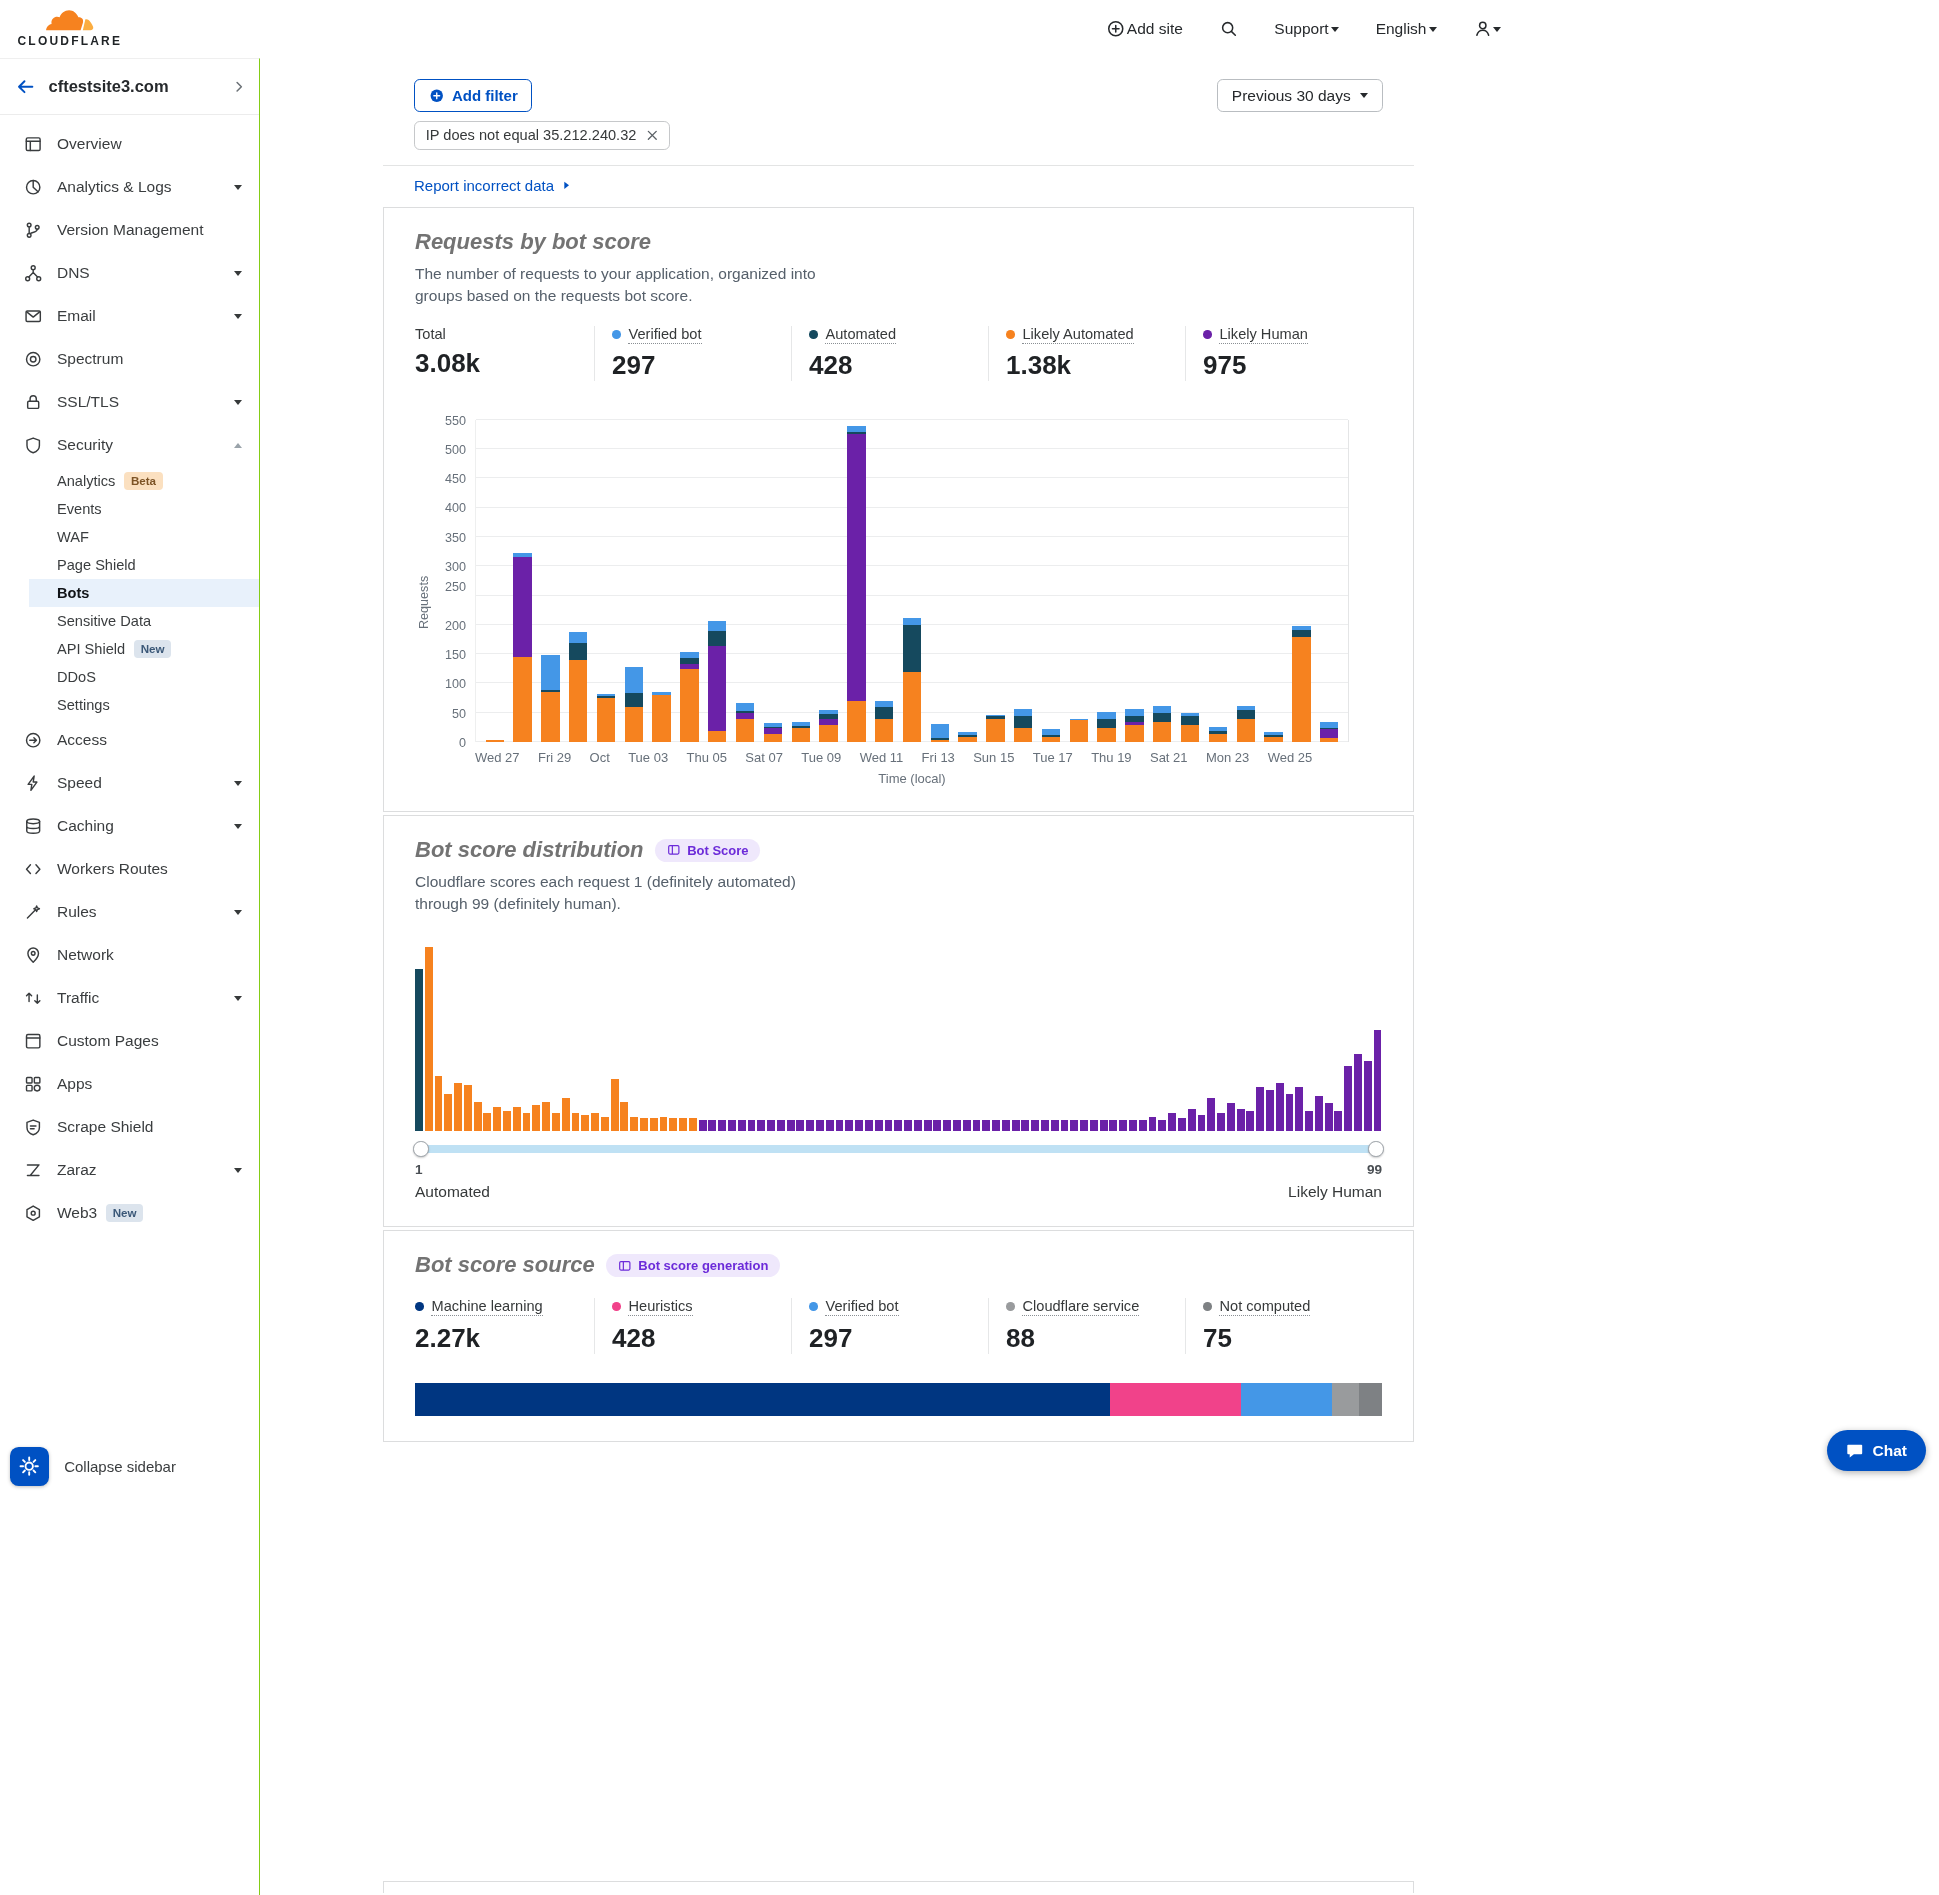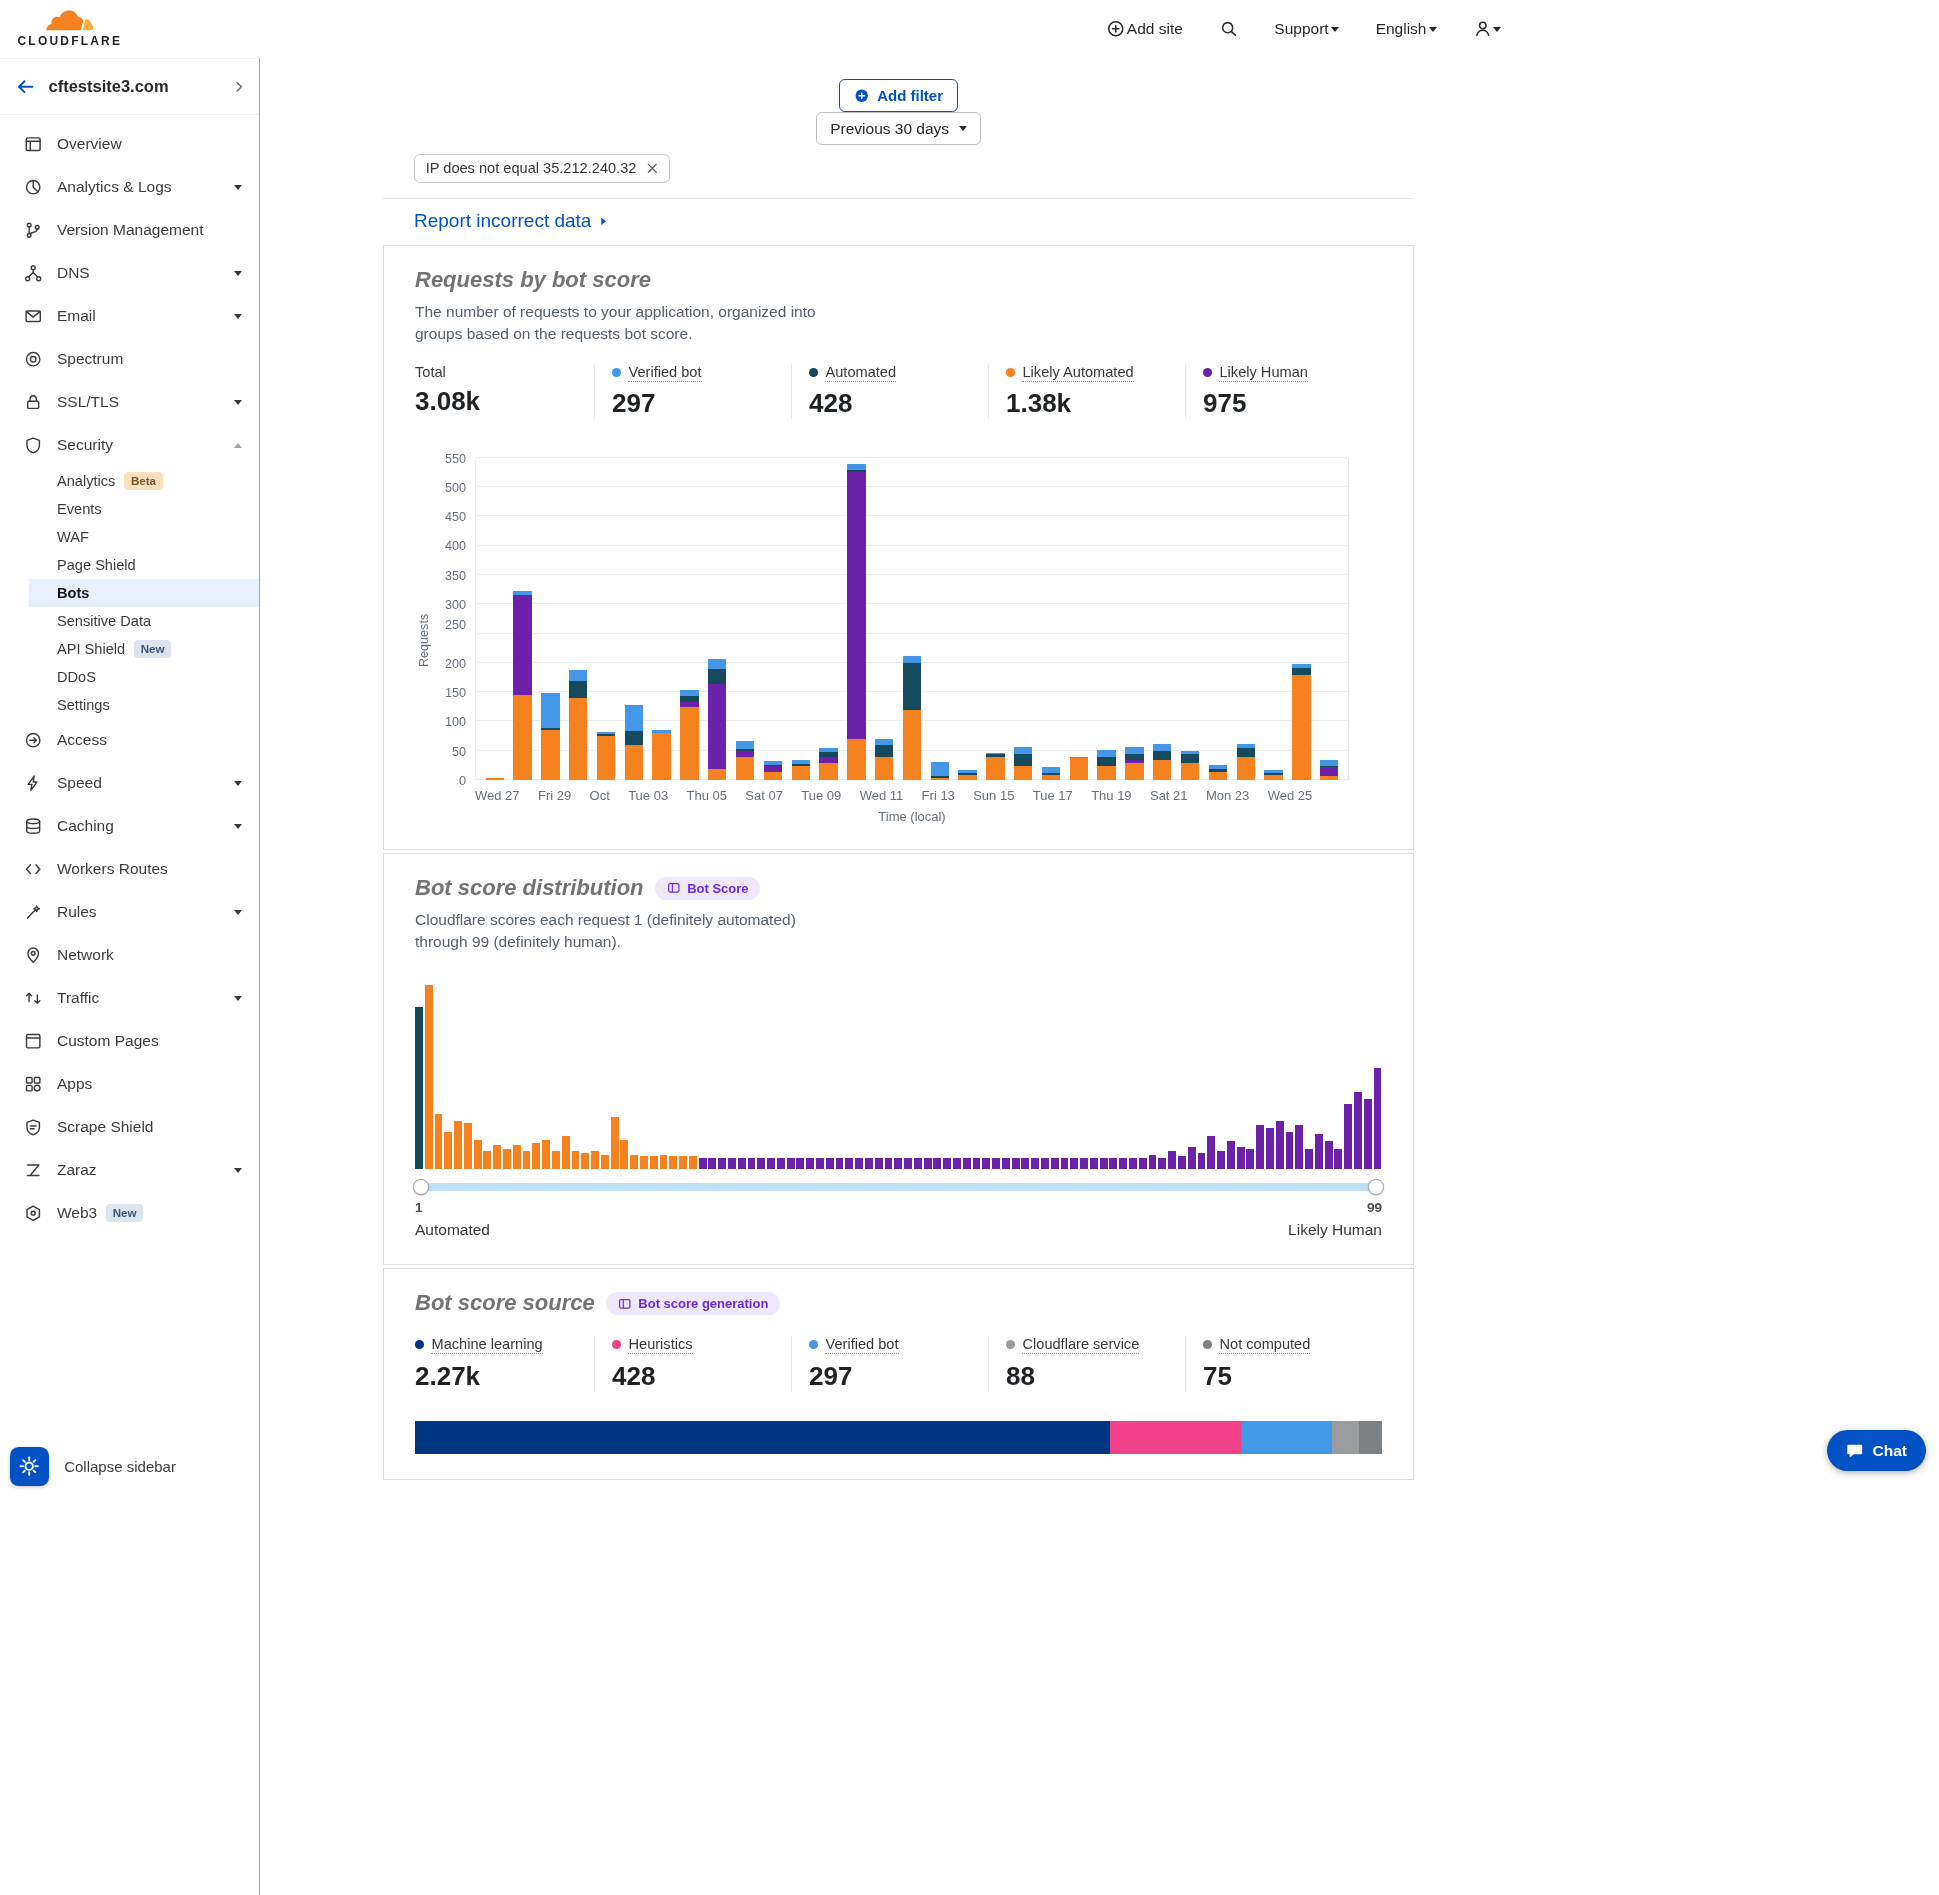--- a/index.html
+++ b/index.html
@@ -42,30 +42,30 @@
   .collapse-row { position:absolute; top:1388px; left:9.7px; display:flex; align-items:center; cursor:pointer; }
   .gear-btn { width:39px; height:39px; border:none; border-radius:8.7px; background:#0051C3; display:flex; align-items:center; justify-content:center; cursor:pointer; box-shadow:0 1px 3.9px rgba(0,0,0,.25); }
   .gear-btn svg { width:20.4px; height:20.4px; }
   .collapse-label { margin-left:15.5px; font-size:15px; color:#3a3d3f; }
 
   
   main { position:absolute; left:260px; top:58px; right:0; bottom:0; background:#fff; }
   .content { width:1031px; margin-left:123px; padding-top:21.3px; }
 
   .filters { padding:0 31px 14.6px; }
-  .filters-top { display:flex; justify-content:space-between; align-items:center;flex-direction:column; }
+  .filters-top { display:flex; justify-content:space-between; align-items:flex-end; }
   .add-filter-btn { display:flex; align-items:center; gap:7.8px; height:33px; padding:0 13.6px; background:#fff; border:1px solid #0051C3; border-radius:5.8px; color:#0051C3; font-size:15px; font-weight:600; cursor:pointer; }
   .add-filter-btn svg { width:15.5px; height:15.5px; }
   .date-select { display:flex; align-items:center; gap:9.7px; height:33px; padding:0 13.6px; background:#fff; border:1px solid #B9BDC1; border-radius:5.8px; font-size:15.5px; color:#26292c; cursor:pointer; }
   .chip-row { margin-top:8.7px; }
   .chip { display:inline-flex; align-items:center; gap:9.7px; height:29px; padding:0 10.7px; border:1px solid #C6C8CA; border-radius:5.8px; font-size:14.6px; color:#36393A; }
   .chip-x { width:12.6px; height:12.6px; color:#5b6166; cursor:pointer; }
 
   .report-row { border-top:1px solid #E3E4E4; padding:11.6px 31px 12.6px; display:flex; align-items:center; gap:6.8px; }
-  .report-link { color:#0051C3; font-size:19px; text-decoration:none; cursor:pointer; }
+  .report-link { color:#0051C3; font-size:15px; text-decoration:none; cursor:pointer; }
   .report-caret { width:10.7px; height:10.7px; }
 
   .card { border:1px solid #DCDDDE; background:#fff; padding:21.3px 31px 25px; margin-bottom:2.9px; }
   .card-title { font-size:22px; font-weight:700; color:#737373;font-style:italic; }
   .card-title-row { display:flex; align-items:center; gap:11.6px; }
   .card-sub { margin-top:7.8px; font-size:15.5px; line-height:1.4; color:#56606B; max-width:408px; }
   .pill { display:inline-flex; align-items:center; gap:6.8px; background:#EFE8FC; color:#6C2BD9; font-size:13px; font-weight:600; border-radius:13.6px; padding:3.9px 11.6px; cursor:pointer; }
   .pill svg { width:13.6px; height:13.6px; }
 
   .stats-row { display:flex; margin-top:19.4px; }

